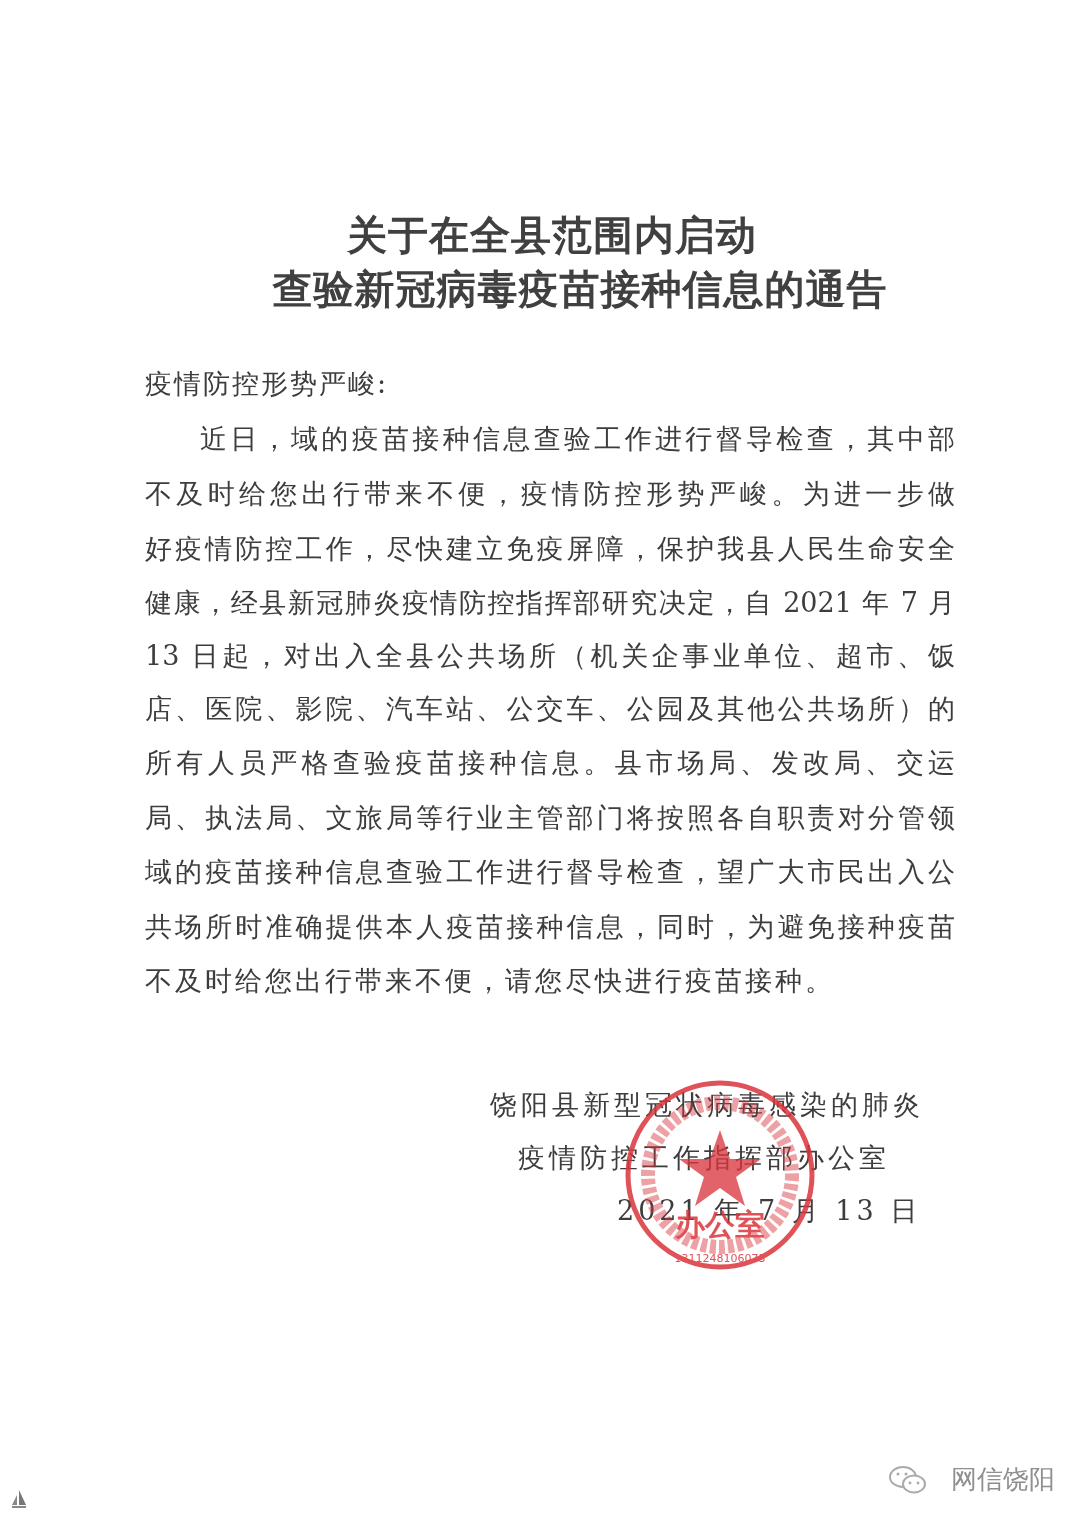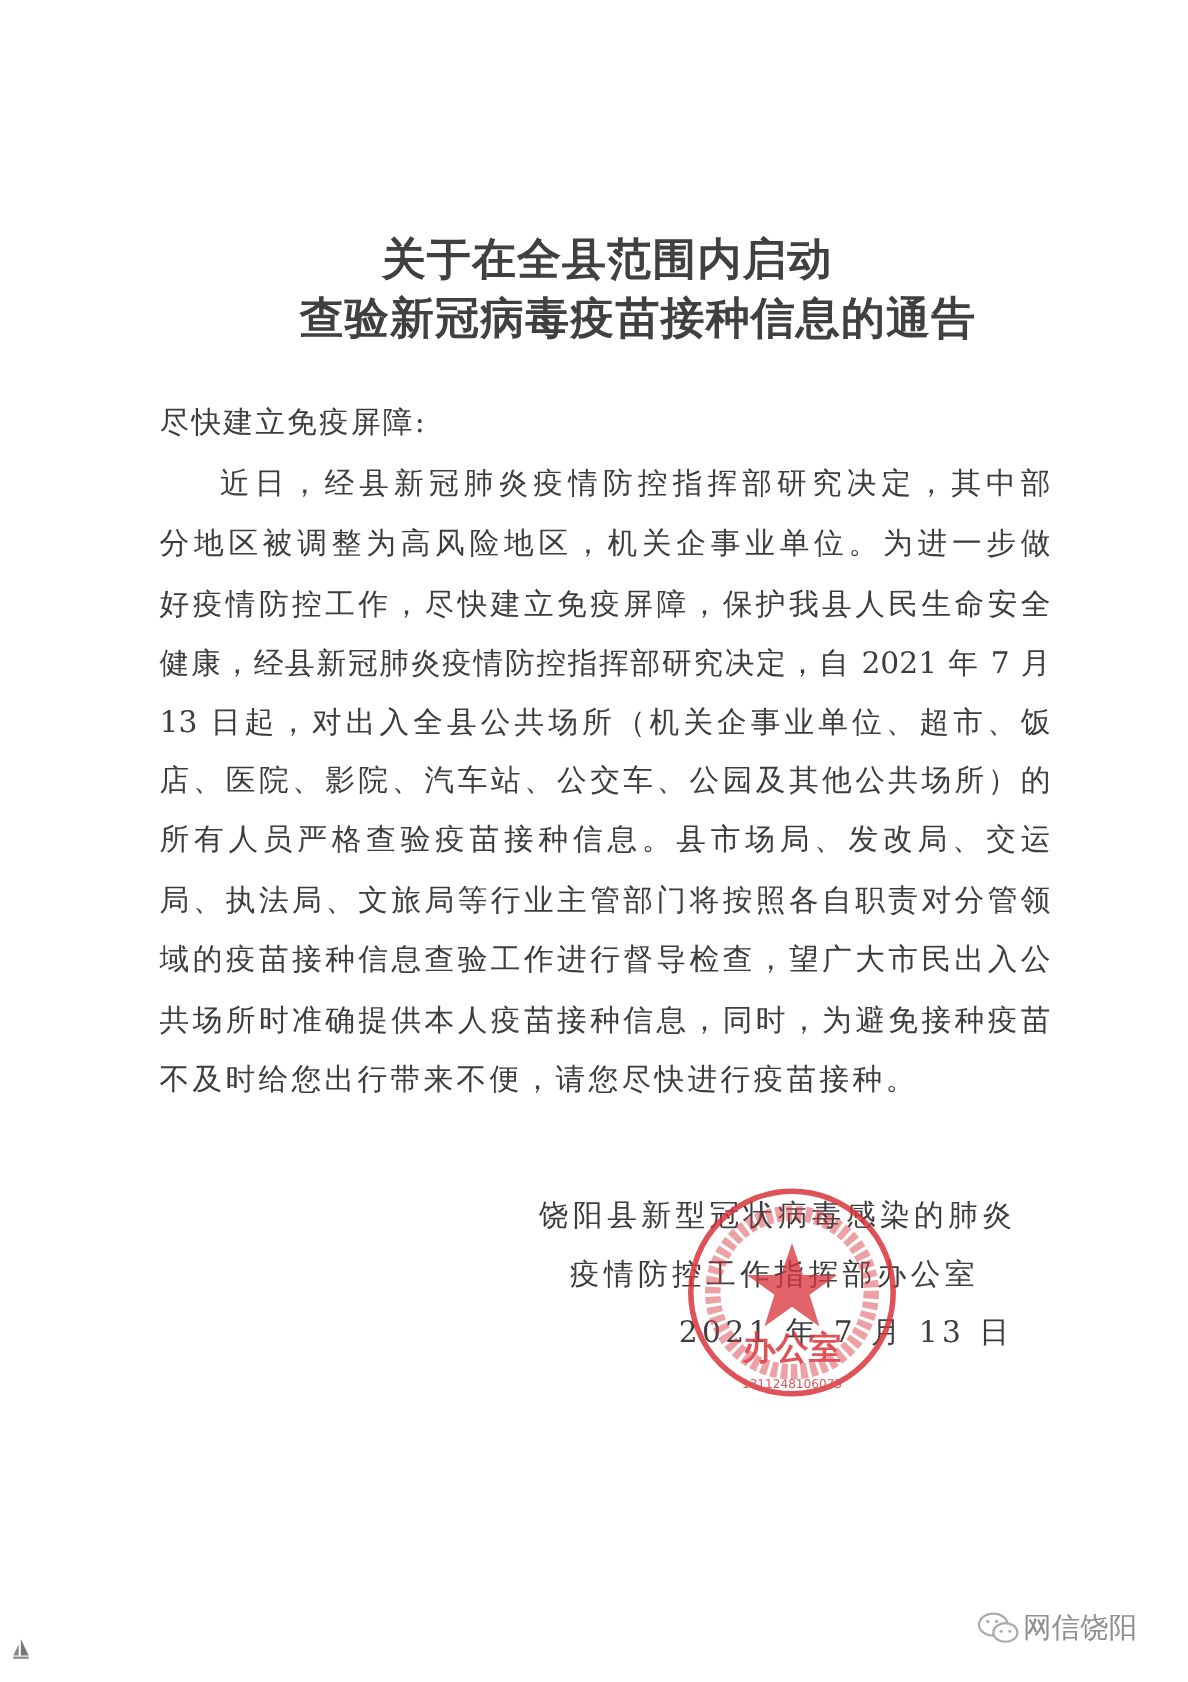--- a/index.html
+++ b/index.html
@@ -27,36 +27,36 @@
     .body-line.first { left: 200px; width: 755px; }
     .body-line.last { text-align-last: left; letter-spacing: 3px; }
     .sig {
       position: absolute; font-size: 27px; color: #3d3d3d; white-space: nowrap; letter-spacing: 4px;
     }
     .stamp {
       position: absolute; left: 622px; top: 1075px; width: 196px; height: 200px;
       pointer-events: none; opacity: 0.85;
     }
     .watermark {
-      position: absolute; left: 888px; top: 1462px; display: flex; align-items: center; gap: 2px;
+      position: absolute; left: 888px; top: 1462px; display: flex; align-items: center; gap: 23px;
       font-family: "DejaVu Sans", sans-serif; font-size: 26px; color: #8f8f8f;
     }
     .sail { position: absolute; left: 8px; top: 1488px; width: 22px; height: 22px; }
   </style>
 </head>
 <body>
 
 <div class="title l1">关于在全县范围内启动</div>
 <div class="title l2">查验新冠病毒疫苗接种信息的通告</div>
 
-<div class="salutation">尽快建立免疫屏障:</div>
+<div class="salutation">疫情防控形势严峻:</div>
 
 <div>
-  <div class="body-line first" style="top:421px">近日，经县新冠肺炎疫情防控指挥部研究决定，其中部</div>
-  <div class="body-line" style="top:476px">分地区被调整为高风险地区，机关企事业单位。为进一步做</div>
+  <div class="body-line first" style="top:421px">近日，域的疫苗接种信息查验工作进行督导检查，其中部</div>
+  <div class="body-line" style="top:476px">不及时给您出行带来不便，疫情防控形势严峻。为进一步做</div>
   <div class="body-line" style="top:531px">好疫情防控工作，尽快建立免疫屏障，保护我县人民生命安全</div>
   <div class="body-line" style="top:585px">健康，经县新冠肺炎疫情防控指挥部研究决定，自 2021 年 7 月</div>
   <div class="body-line" style="top:638px">13 日起，对出入全县公共场所（机关企事业单位、超市、饭</div>
   <div class="body-line" style="top:691px">店、医院、影院、汽车站、公交车、公园及其他公共场所）的</div>
   <div class="body-line" style="top:745px">所有人员严格查验疫苗接种信息。县市场局、发改局、交运</div>
   <div class="body-line" style="top:800px">局、执法局、文旅局等行业主管部门将按照各自职责对分管领</div>
   <div class="body-line" style="top:854px">域的疫苗接种信息查验工作进行督导检查，望广大市民出入公</div>
   <div class="body-line" style="top:909px">共场所时准确提供本人疫苗接种信息，同时，为避免接种疫苗</div>
   <div class="body-line last" style="top:963px">不及时给您出行带来不便，请您尽快进行疫苗接种。</div>
 </div>

